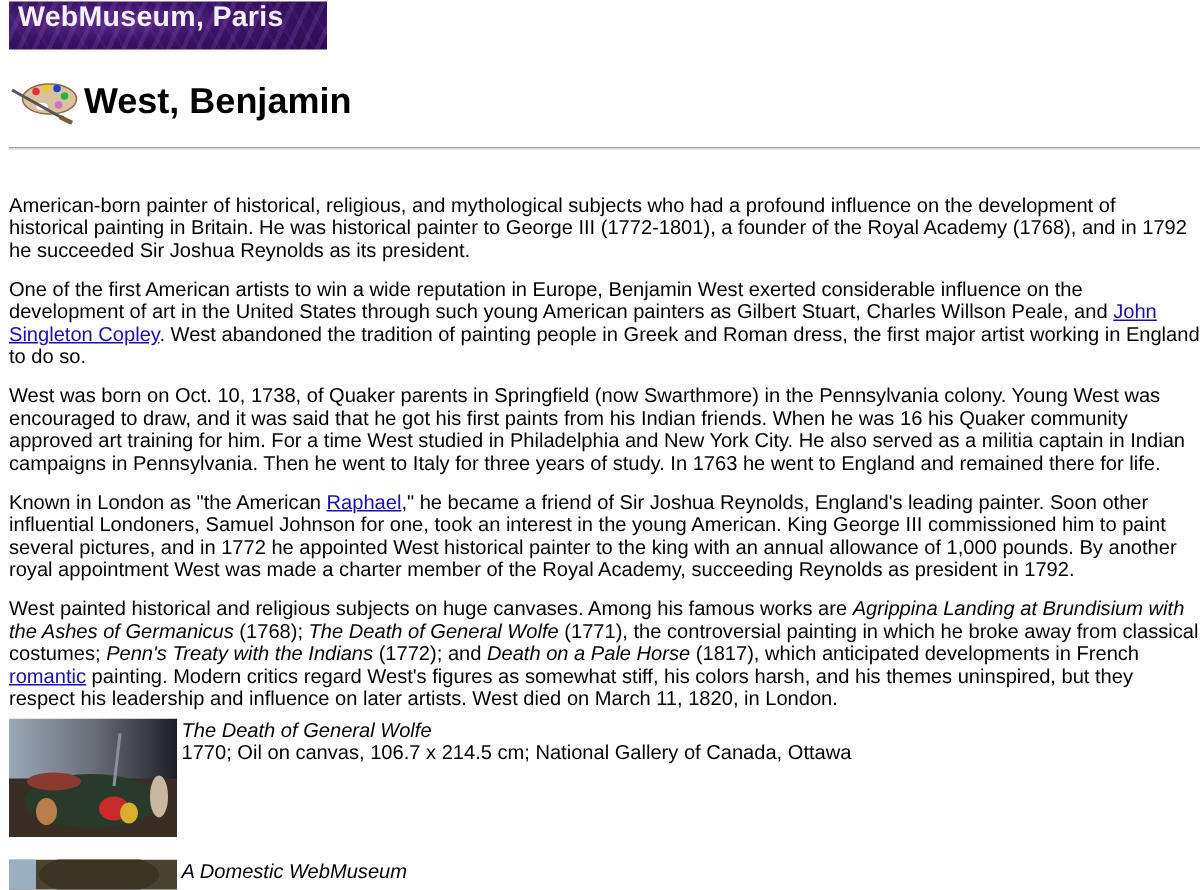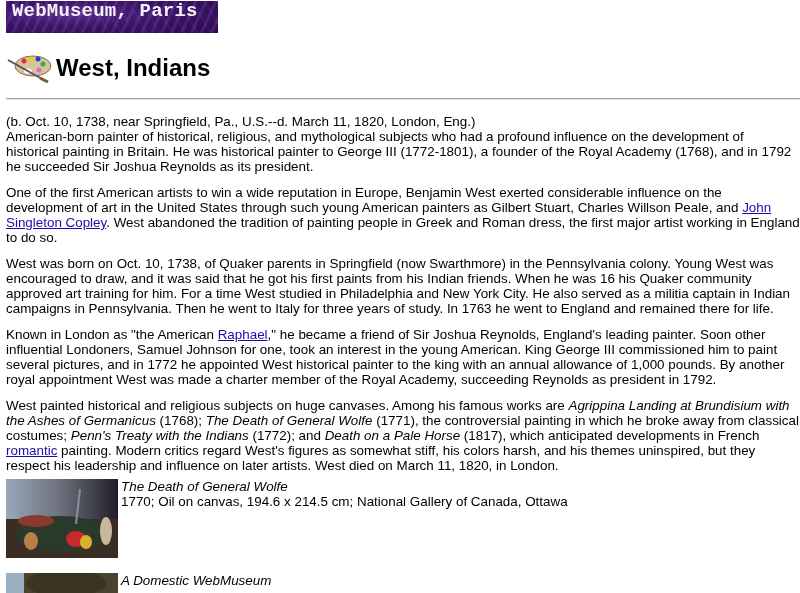--- a/index.html
+++ b/index.html
@@ -15,21 +15,21 @@
     overflow: hidden;
   }
   .banner::before {
     content: ""; position: absolute; inset: 0;
     background:
       repeating-linear-gradient(115deg, rgba(160,110,210,0.18) 0 3px, transparent 3px 9px),
       repeating-linear-gradient(60deg, rgba(120,60,180,0.15) 0 2px, transparent 2px 11px);
   }
   .banner span {
     position: absolute; left: 6px; top: 3px;
-    font-family: Liberation Mono, monospace; font-weight: bold;
+    font-family: Liberation Sans, sans-serif; font-weight: bold;
     font-size: 19px; color: #f4f0f8; letter-spacing: 0.2px;
   }
   .title-row { position: absolute; left: 6px; top: 50px; height: 36px; display: flex; align-items: center; }
   .palette { width: 46px; height: 30px; margin-right: 4px; }
   h1 { margin: 0; font-size: 24px; font-weight: bold; line-height: 30px; }
   hr.rule {
     position: absolute; left: 6px; top: 98px; width: 794px; margin: 0;
     border: none; border-top: 1px solid #a0a0a0; border-bottom: 1px solid #e8e8e8; height: 0;
   }
   .content { position: absolute; left: 6px; top: 114px; width: 794px; }
@@ -52,28 +52,28 @@
     <ellipse cx="27" cy="13" rx="18" ry="10" fill="#d8c2a0" stroke="#8a6a48" stroke-width="1"></ellipse>
     <ellipse cx="22" cy="18" rx="4" ry="2.5" fill="#ffffff"></ellipse>
     <circle cx="18" cy="8" r="2.5" fill="#e23030"></circle>
     <circle cx="25" cy="6" r="2.5" fill="#e8d020"></circle>
     <circle cx="32" cy="6" r="2.5" fill="#2040d0"></circle>
     <circle cx="37" cy="11" r="2.5" fill="#30b040"></circle>
     <circle cx="33" cy="17" r="2.5" fill="#d070d0"></circle>
     <line x1="2" y1="7" x2="38" y2="27" stroke="#555" stroke-width="2"></line>
     <line x1="34" y1="25" x2="42" y2="29" stroke="#7a5a3a" stroke-width="3"></line>
   </svg>
-  <h1>West, Indians</h1>
+  <h1>West, Benjamin</h1>
 </div>
 
 <hr class="rule">
 
 <div class="content">
   <p>
-    <span>(b. Oct. 10, 1738, near Springfield, Pa., U.S.--d. March 11, 1820, London, Eng.)</span><br>
+    <br>
     <span>American-born painter of historical, religious, and mythological subjects who had a profound influence on the development of historical painting in Britain. He was historical painter to George III (1772-1801), a founder of the Royal Academy (1768), and in 1792 he succeeded Sir Joshua Reynolds as its president.</span>
   </p>
   <p>
     <span>One of the first American artists to win a wide reputation in Europe, Benjamin West exerted considerable influence on the development of art in the United States through such young American painters as Gilbert Stuart, Charles Willson Peale, and </span><a href="#">John Singleton Copley</a><span>. West abandoned the tradition of painting people in Greek and Roman dress, the first major artist working in England to do so.</span>
   </p>
   <p>West was born on Oct. 10, 1738, of Quaker parents in Springfield (now Swarthmore) in the Pennsylvania colony. Young West was encouraged to draw, and it was said that he got his first paints from his Indian friends. When he was 16 his Quaker community approved art training for him. For a time West studied in Philadelphia and New York City. He also served as a militia captain in Indian campaigns in Pennsylvania. Then he went to Italy for three years of study. In 1763 he went to England and remained there for life.</p>
   <p>
     <span>Known in London as "the American </span><a href="#">Raphael</a><span>," he became a friend of Sir Joshua Reynolds, England's leading painter. Soon other influential Londoners, Samuel Johnson for one, took an interest in the young American. King George III commissioned him to paint several pictures, and in 1772 he appointed West historical painter to the king with an annual allowance of 1,000 pounds. By another royal appointment West was made a charter member of the Royal Academy, succeeding Reynolds as president in 1792.</span>
   </p>
   <p>
@@ -95,21 +95,21 @@
     <ellipse cx="55" cy="55" rx="45" ry="18" fill="#2a3a2a"></ellipse>
     <ellipse cx="30" cy="42" rx="18" ry="6" fill="#8a3a30"></ellipse>
     <ellipse cx="70" cy="60" rx="10" ry="8" fill="#c82a2a"></ellipse>
     <ellipse cx="80" cy="63" rx="6" ry="7" fill="#d8b030"></ellipse>
     <ellipse cx="25" cy="62" rx="7" ry="9" fill="#b88048"></ellipse>
     <ellipse cx="100" cy="52" rx="6" ry="14" fill="#c8b8a0"></ellipse>
     <line x1="74" y1="10" x2="70" y2="45" stroke="#8890a0" stroke-width="2"></line>
   </svg>
   <div class="meta">
     <i>The Death of General Wolfe</i><br>
-    <span>1770; Oil on canvas, 194.6 x 214.5 cm; National Gallery of Canada, Ottawa</span>
+    <span>1770; Oil on canvas, 106.7 x 214.5 cm; National Gallery of Canada, Ottawa</span>
   </div>
 </div>
 
 <div class="work" style="top:573px;">
   <svg class="thumb" viewBox="0 0 112 79">
     <rect width="112" height="79" fill="#4a4230"></rect>
     <rect width="18" height="20" fill="#9ab0c0"></rect>
     <ellipse cx="60" cy="10" rx="40" ry="14" fill="#3a3424"></ellipse>
   </svg>
   <div class="meta">

